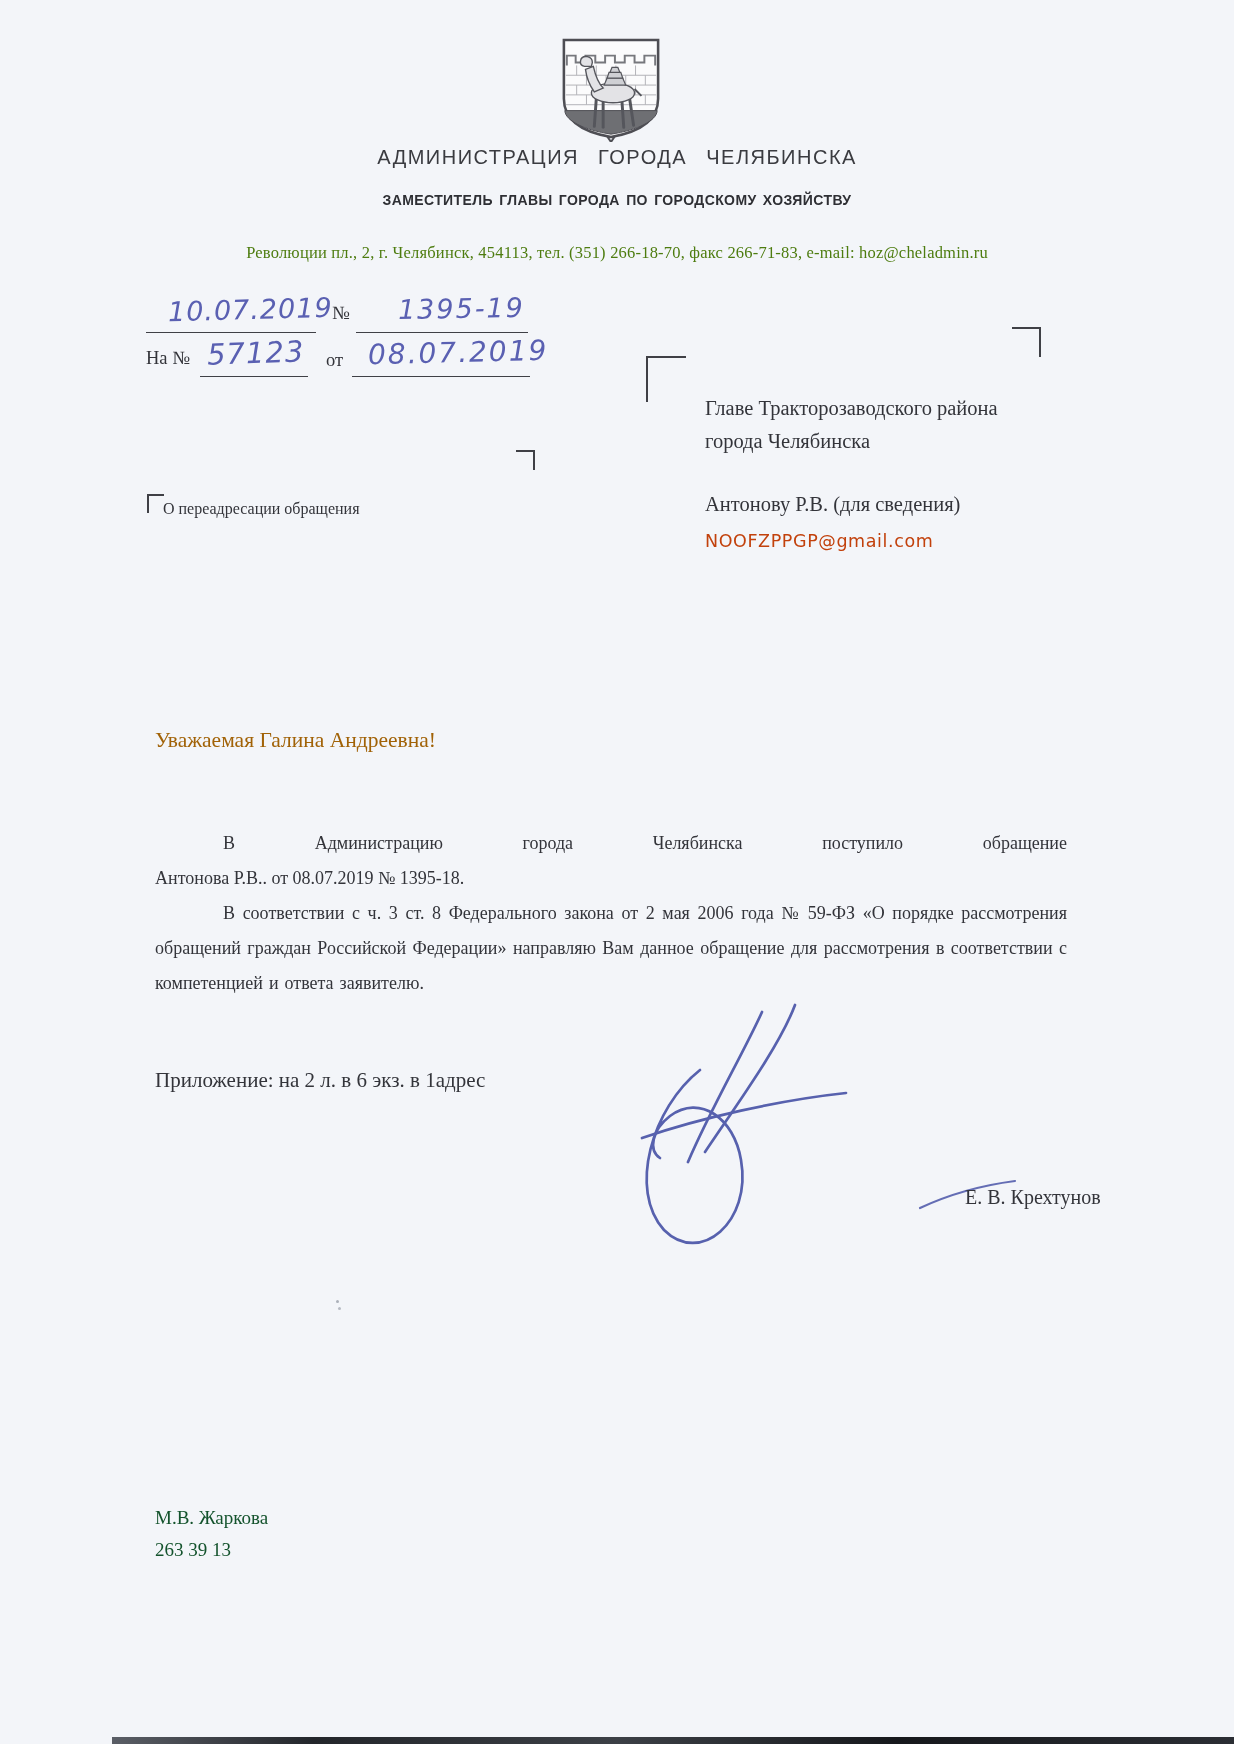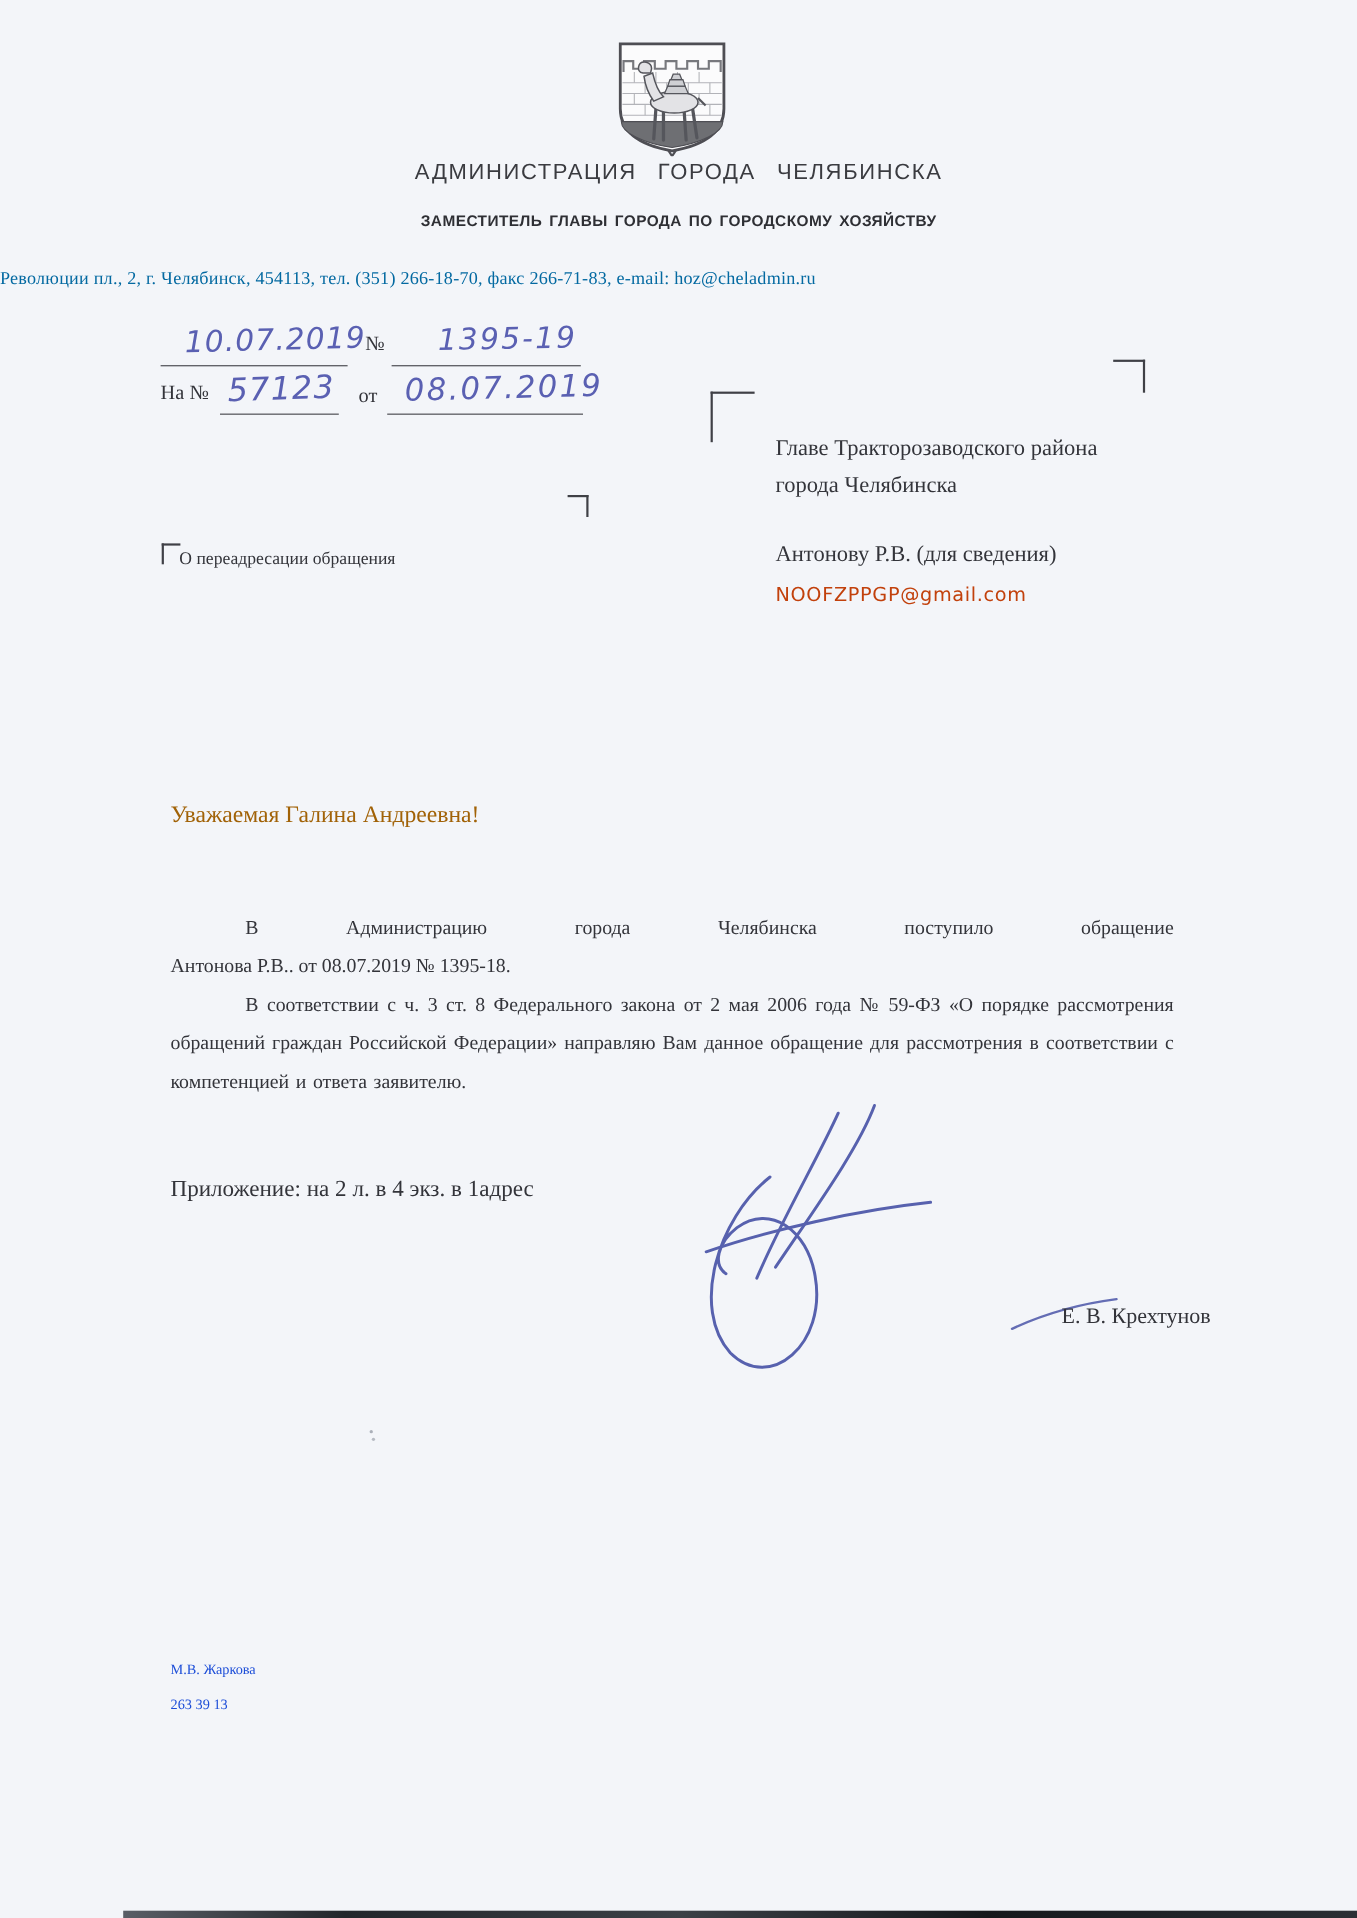--- a/index.html
+++ b/index.html
@@ -17,22 +17,22 @@
     left:0;top:146px;width:1234px;text-align:center;
     font-family:"Liberation Sans", sans-serif;
     font-size:20px;letter-spacing:1.5px;word-spacing:12px;color:#3a3b40;
   }
   .dept-name{
     left:0;top:192px;width:1234px;text-align:center;
     font-family:"Liberation Sans", sans-serif;
     font-weight:bold;font-size:14px;letter-spacing:.4px;word-spacing:2px;color:#2e2f34;
   }
   .contact-line{
-    left:0;top:243px;width:1234px;text-align:left;
-    font-size:16.5px;color:#0369a1;letter-spacing:.2px;
+    left:0;top:243px;width:1234px;text-align:center;
+    font-size:16.5px;color:#4d7c0f;letter-spacing:.2px;
   }
   
   .hand{
     font-family:"DejaVu Sans", sans-serif;
     font-style:italic;
     color:#5a60b2;
   }
   .refline{height:0;border-bottom:1.6px solid #3f4046;}
   .print-label{font-size:18.5px;color:#33343a;}
   
@@ -46,21 +46,21 @@
     font-size:17.5px;letter-spacing:.6px;color:#c2410c;margin-top:4px;
   }
   .subject{left:163px;top:500px;font-size:16px;color:#33343a;}
   .salutation{left:155px;top:728px;width:912px;text-align:left;font-size:21.5px;color:#a16207;}
   
   .body-text{left:155px;top:826px;width:912px;font-size:18px;line-height:35px;color:#33343a;}
   .p1-line1{text-align:justify;text-align-last:justify;text-indent:68px;}
   .p2{margin:0;text-align:justify;text-indent:68px;word-spacing:1.5px;}
   .attachment{left:155px;top:1068px;font-size:21px;color:#33343a;}
   .signer-name{left:965px;top:1186px;width:220px;font-size:20px;color:#33343a;}
-  .footer-exec{left:155px;top:1502px;font-size:13px;line-height:32px;color:#1d4ed8;}
+  .footer-exec{left:155px;top:1502px;font-size:19px;line-height:32px;color:#14532d;}
   
   .bottom-edge{
     left:112px;right:0;bottom:0;height:7px;
     background:linear-gradient(90deg,#5a5e66 0%,#23262b 18%,#3c4046 45%,#16181c 70%,#2b2e34 100%);
   }
   .speck{left:336px;top:1300px;width:3px;height:3px;border-radius:50%;
     background:#9aa0aa;box-shadow:2px 7px 0 #a8adb6;opacity:.8;}
   svg{display:block;}
 </style>
 </head>
@@ -128,21 +128,21 @@
   <div class="abs subject">О переадресации обращения</div>
 
   <div class="abs salutation">Уважаемая Галина Андреевна!</div>
 
   <div class="abs body-text">
     <div class="p1-line1">В Администрацию города Челябинска поступило обращение</div>
     <div>Антонова Р.В..  от 08.07.2019 № 1395-18.</div>
     <p class="p2">В соответствии с ч. 3 ст. 8 Федерального закона от 2 мая 2006 года № 59-ФЗ «О порядке рассмотрения обращений граждан Российской Федерации» направляю Вам данное обращение для рассмотрения в соответствии с компетенцией и ответа заявителю.</p>
   </div>
 
-  <div class="abs attachment">Приложение: на 2 л. в 4 экз. в 1адрес</div>
+  <div class="abs attachment">Приложение: на 2 л. в 6 экз. в 1адрес</div>
 
   <div class="abs" style="left:590px;top:990px;">
     <svg width="270" height="270" viewBox="0 0 270 270">
       <g fill="none" stroke="#4a55a8" stroke-width="2.7" stroke-linecap="round" opacity="0.92">
         <path d="M205,15 C190,55 150,110 115,162"></path>
         <path d="M172,22 C155,60 120,120 98,172"></path>
         <path d="M110,80 C62,118 38,200 74,240 C110,276 162,232 151,170 C144,128 110,104 80,126 C62,140 58,160 70,168"></path>
         <path d="M52,148 C110,128 190,110 256,103"></path>
       </g>
     </svg>

